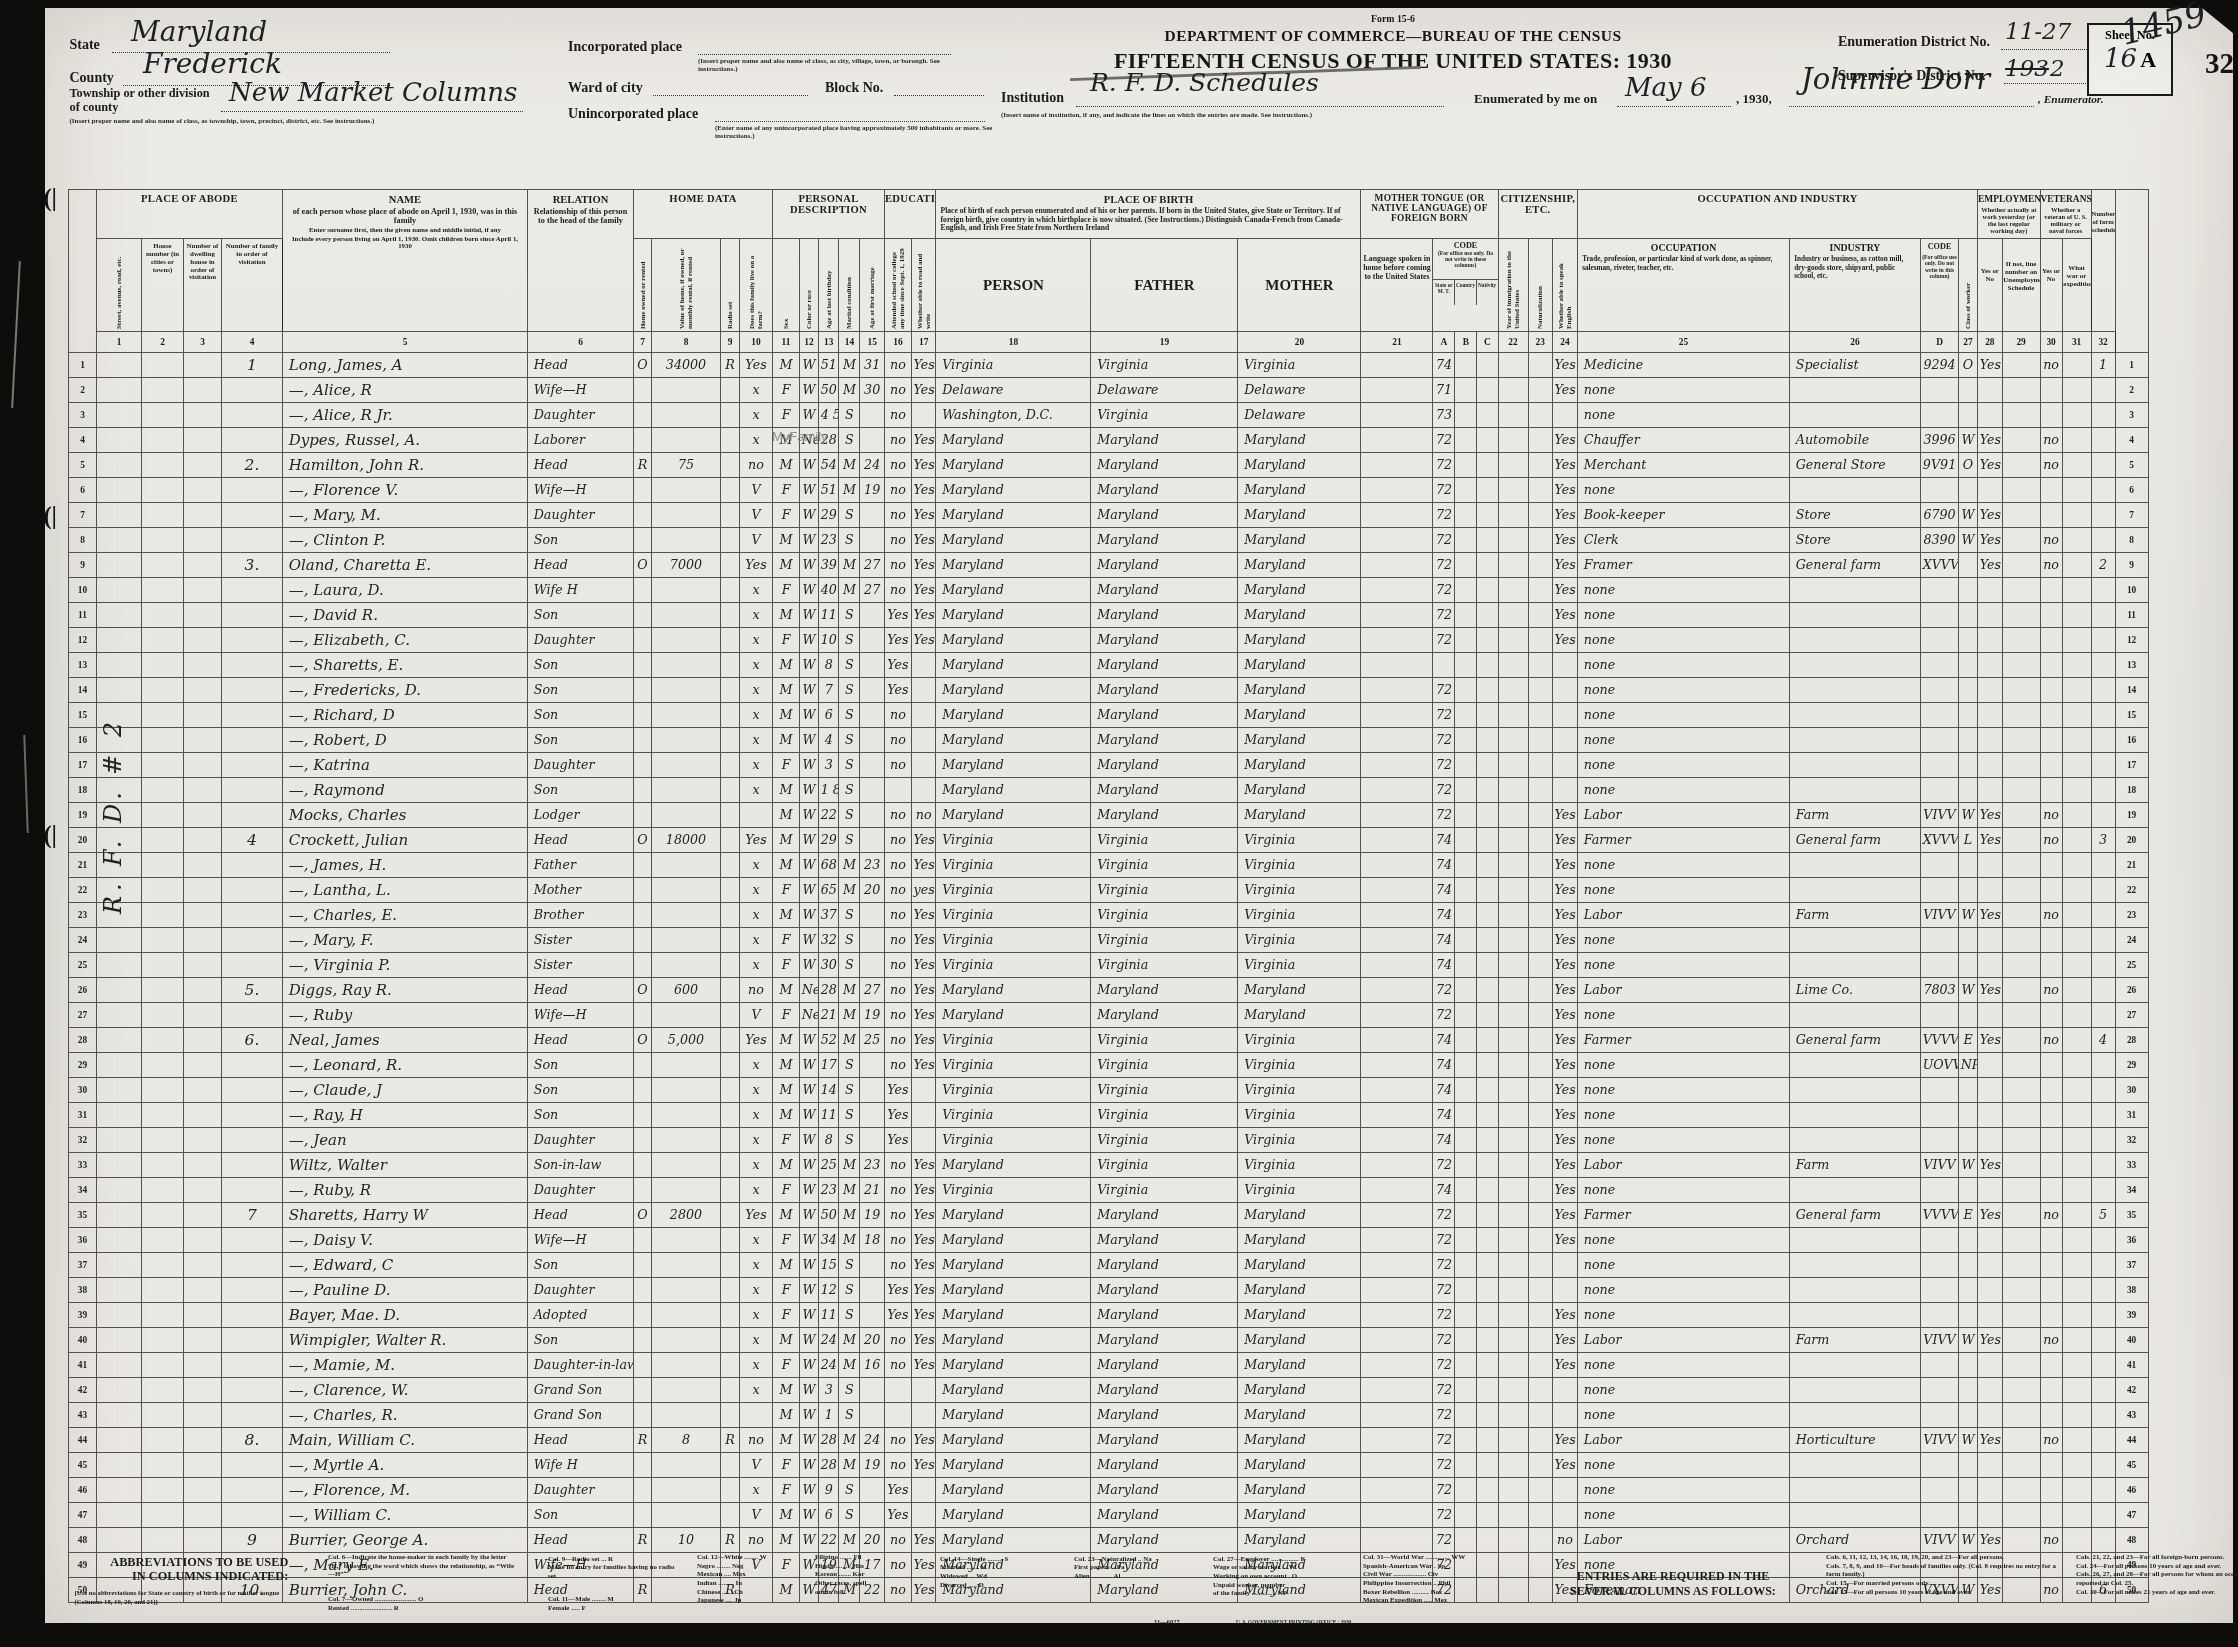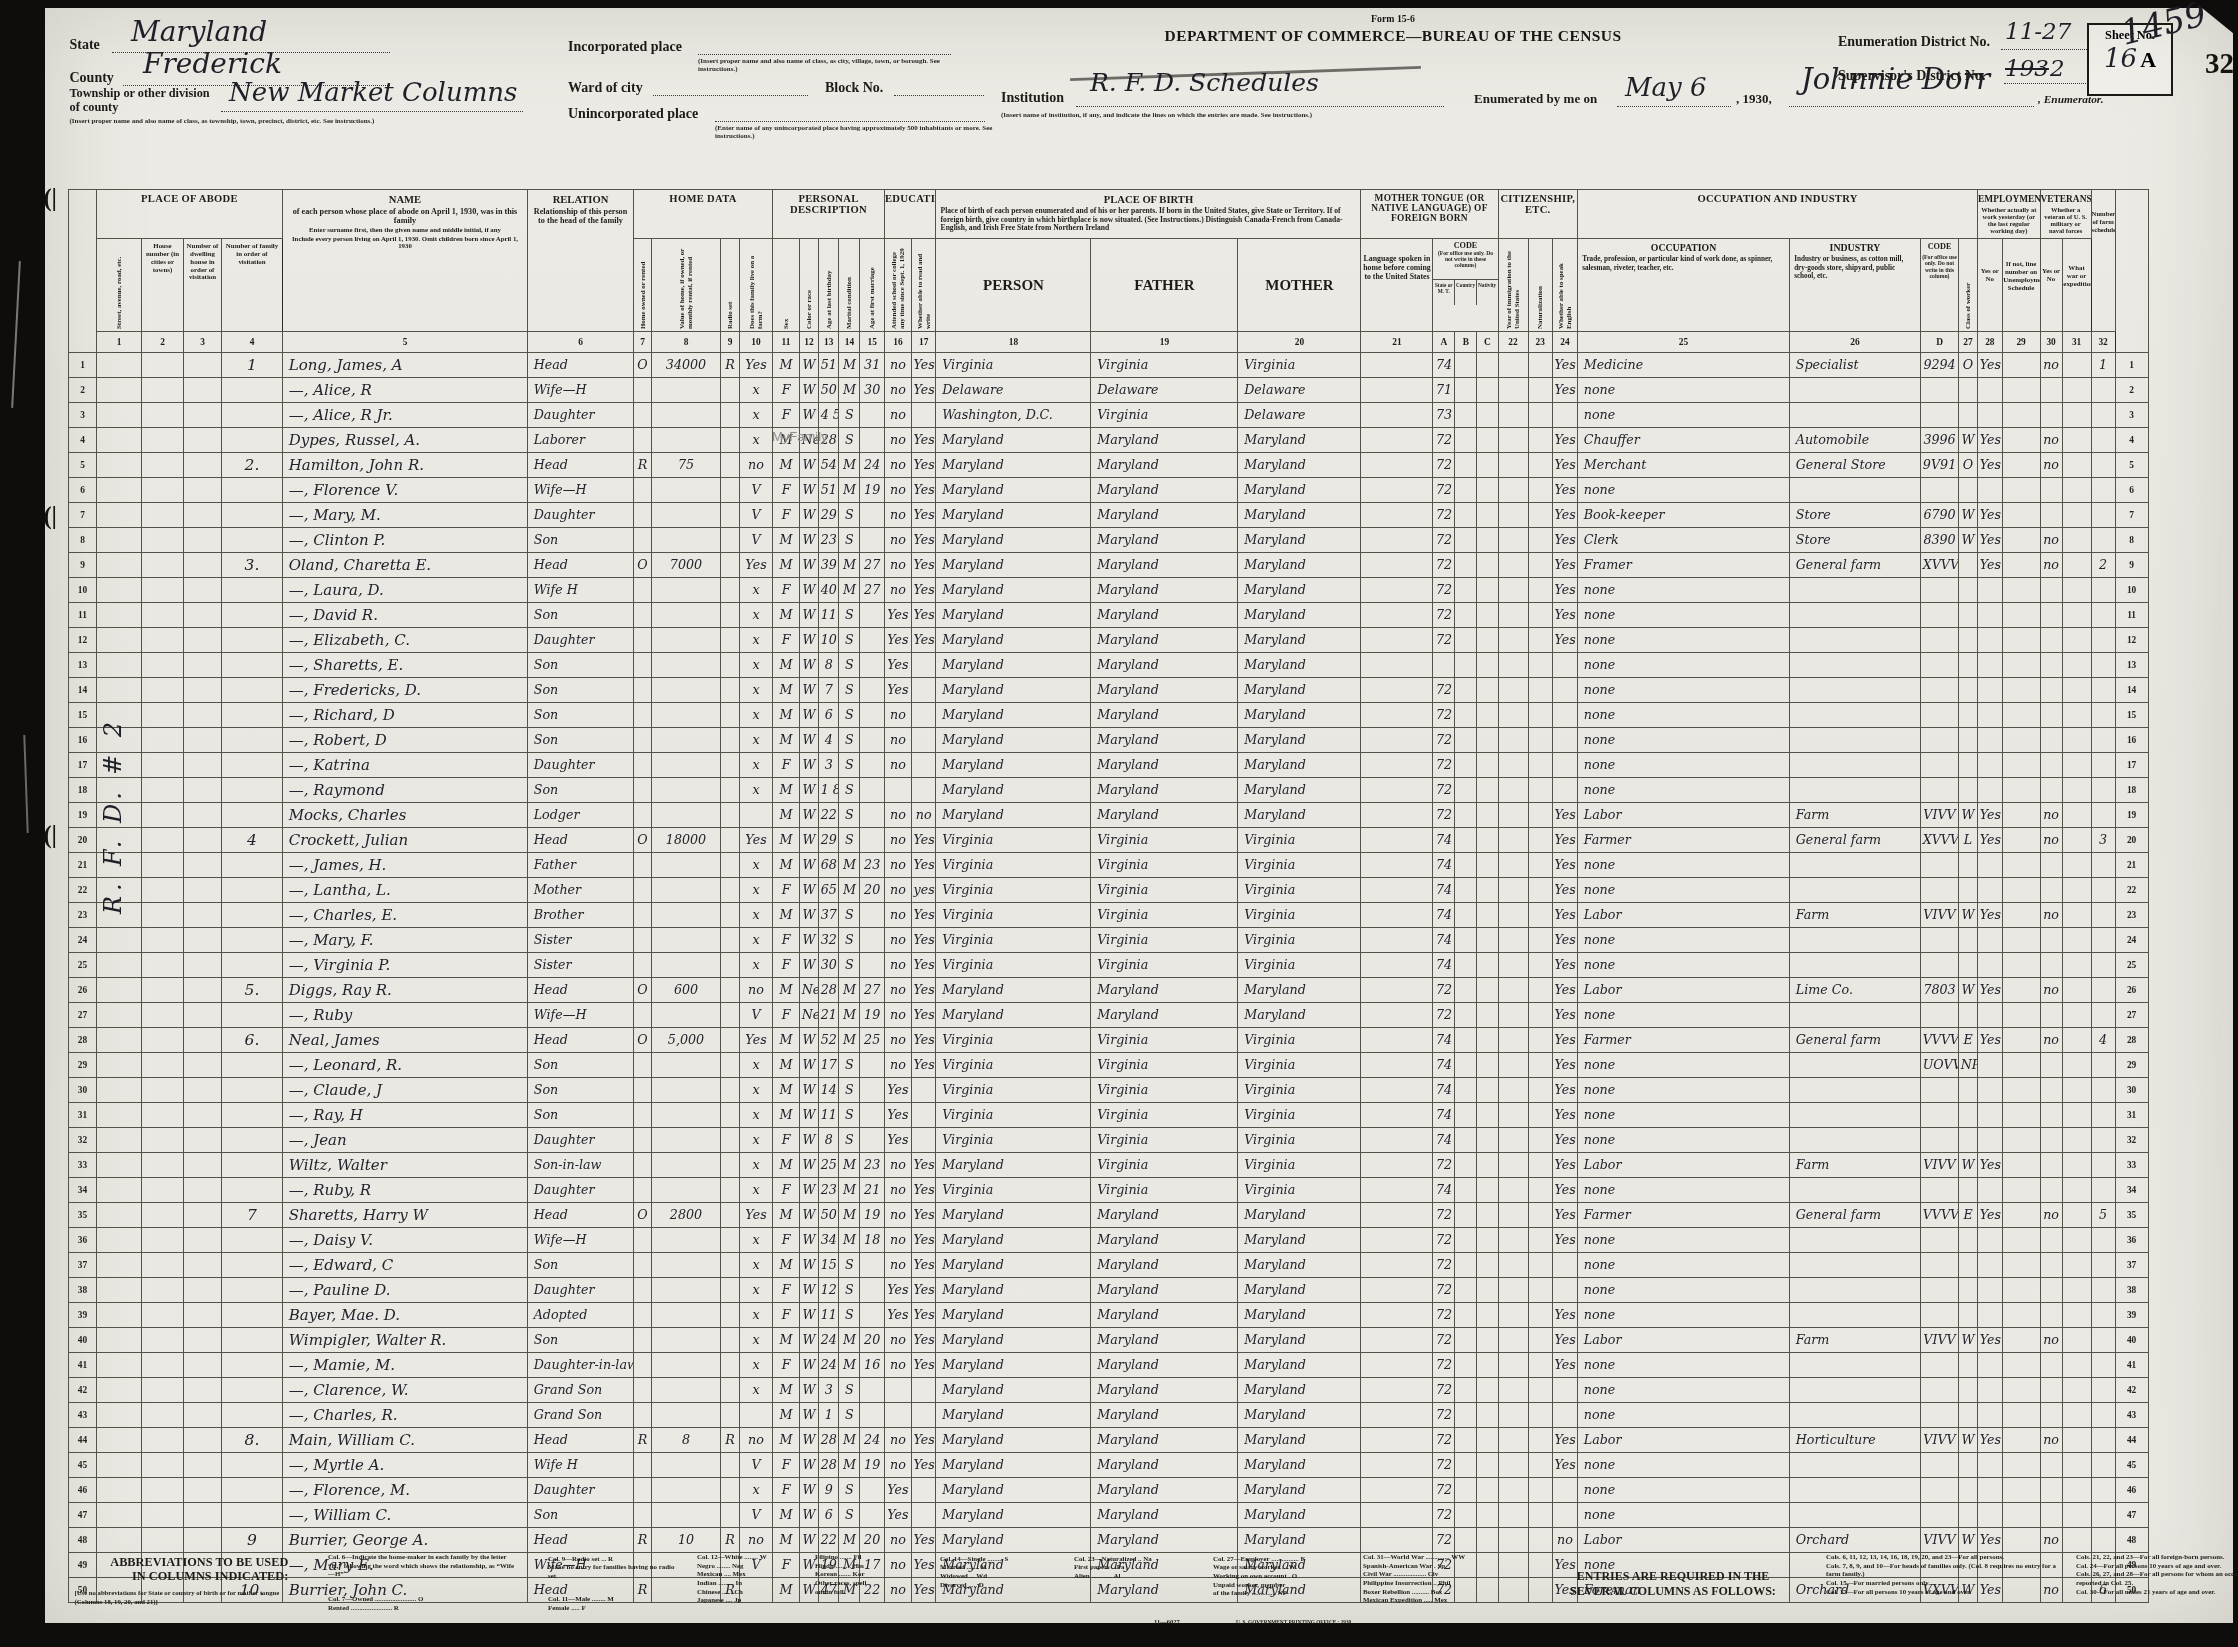--- a/index.html
+++ b/index.html
@@ -86,20 +86,21 @@
 
 <div class="paper">
 
   <div class="punch" style="top:176px">(|</div>
   <div class="punch" style="top:494px">(|</div>
   <div class="punch" style="top:813px">(|</div>
 
   <div class="titleblock">
     <div class="form-no">Form 15-6</div>
     <div class="dept">DEPARTMENT OF COMMERCE—BUREAU OF THE CENSUS</div>
+    <div class="census">FIFTEENTH CENSUS OF THE UNITED STATES:  1930</div>
   </div>
 
   <div class="pt lbl" style="left:24.5px;top:29px">State</div>
   <div class="rule" style="left:67px;top:44px;width:278px"></div>
   <div class="pt hw" style="left:86px;top:6.5px;font-size:28px">Maryland</div>
 
   <div class="pt lbl" style="left:24.5px;top:62px">County</div>
   <div class="rule" style="left:78px;top:77px;width:267px"></div>
   <div class="pt hw" style="left:98px;top:39px;font-size:28px">Frederick</div>
 

